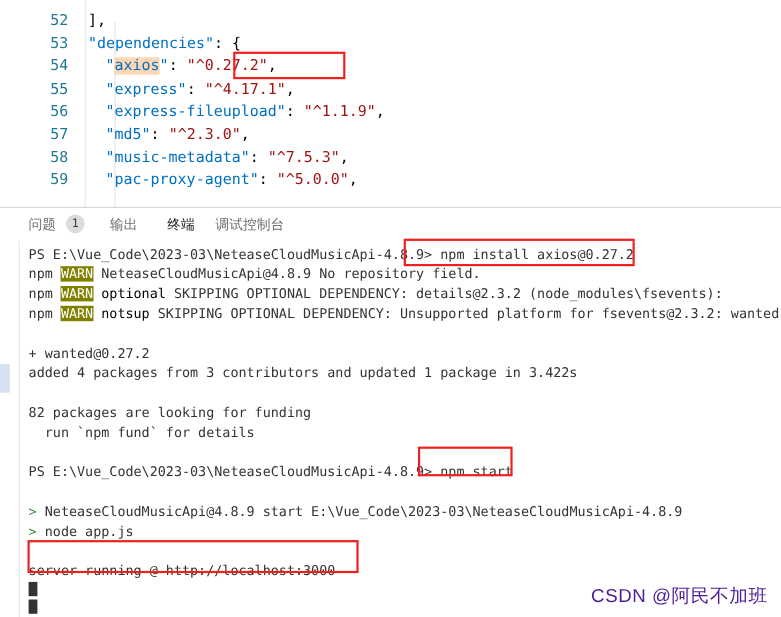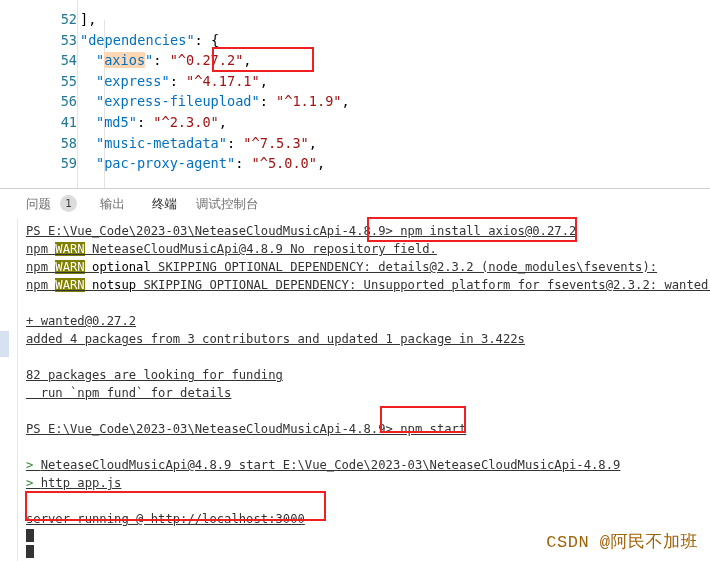--- a/index.html
+++ b/index.html
@@ -39,21 +39,21 @@
   .code-row {
     position: relative;
     height: 20.6px;
     line-height: 20.6px;
     white-space: pre;
     font-family: "DejaVu Sans Mono", monospace;
     font-size: 13.6px;
   }
   .ln {
     position: absolute;
-    left: 15px;
+    left: 0;
     top: 0;
     width: 62px;
     text-align: right;
     color: #237893;
     font-family: "DejaVu Sans Mono", monospace;
     font-size: 13.6px;
   }
   .code-text {
     position: absolute;
     left: 80px;
@@ -159,21 +159,20 @@
   }
   .term-line {
     position: absolute;
     left: 26px;
     height: 17.6px;
     line-height: 17.6px;
     white-space: pre;
     font-family: "DejaVu Sans Mono", monospace;
     font-size: 12.2px;
     color: #333333;
-    text-decoration: underline;
   }
   .t-warn-bg {
     background: #808000;
     color: #ffffff;
   }
   .t-magenta { color: #000000; }
   .t-green { color: #3a8a3a; }
   .t-plain { color: #333333; }
 
   .cursor-block {
@@ -195,44 +194,44 @@
     left: 17px;
     width: 1px;
     background: #e8e8e8;
   }
 
   
   .watermark {
     position: absolute;
     right: 12px;
     bottom: 8px;
-    font-family: Liberation Mono, monospace;
+    font-family: Liberation Sans, sans-serif;
     font-size: 17px;
-    color: #a16207;
+    color: #4c1d95;
     letter-spacing: 0.5px;
     white-space: nowrap;
     text-align: right;
   }
 </style>
 </head>
 <body>
 
 <div id="root">
 
   <div class="editor">
     <div class="editor-inner">
       <div class="gutter-sep"></div>
       <div class="indent-guide"></div>
       <div id="code-lines">
           <div class="code-row" style="top: 9px; position: absolute; left: 0px; width: 710px;"><span class="ln">52</span><span class="code-text" style="left: 80px;"><span class="tok-punct">],</span></span></div>
           <div class="code-row" style="top: 29.6px; position: absolute; left: 0px; width: 632px;"><span class="ln">53</span><span class="code-text" style="left: 80px;"><span class="tok-key">"dependencies"</span><span class="tok-punct">: {</span></span></div>
           <div class="code-row" style="top: 50.2px; position: absolute; left: 0px; width: 710px;"><span class="ln">54</span><span class="code-text" style="left: 96px;"><span class="tok-key">"</span><span class="tok-key find-hl">axios</span><span class="tok-key">"</span><span class="tok-punct">: </span><span class="tok-str">"^0.27.2"</span><span class="tok-punct">,</span></span></div>
           <div class="code-row" style="top: 70.8px; position: absolute; left: 0px; width: 710px;"><span class="ln">55</span><span class="code-text" style="left: 96px;"><span class="tok-key">"express"</span><span class="tok-punct">: </span><span class="tok-str">"^4.17.1"</span><span class="tok-punct">,</span></span></div>
           <div class="code-row" style="top: 91.4px; position: absolute; left: 0px; width: 710px;"><span class="ln">56</span><span class="code-text" style="left: 96px;"><span class="tok-key">"express-fileupload"</span><span class="tok-punct">: </span><span class="tok-str">"^1.1.9"</span><span class="tok-punct">,</span></span></div>
-          <div class="code-row" style="top: 112px; position: absolute; left: 0px; width: 710px;"><span class="ln">41</span><span class="code-text" style="left: 96px;"><span class="tok-key">"md5"</span><span class="tok-punct">: </span><span class="tok-str">"^2.3.0"</span><span class="tok-punct">,</span></span></div>
+          <div class="code-row" style="top: 112px; position: absolute; left: 0px; width: 710px;"><span class="ln">57</span><span class="code-text" style="left: 96px;"><span class="tok-key">"md5"</span><span class="tok-punct">: </span><span class="tok-str">"^2.3.0"</span><span class="tok-punct">,</span></span></div>
           <div class="code-row" style="top: 132.6px; position: absolute; left: 0px; width: 710px;"><span class="ln">58</span><span class="code-text" style="left: 96px;"><span class="tok-key">"music-metadata"</span><span class="tok-punct">: </span><span class="tok-str">"^7.5.3"</span><span class="tok-punct">,</span></span></div>
           <div class="code-row" style="top: 153.2px; position: absolute; left: 0px; width: 710px;"><span class="ln">59</span><span class="code-text" style="left: 96px;"><span class="tok-key">"pac-proxy-agent"</span><span class="tok-punct">: </span><span class="tok-str">"^5.0.0"</span><span class="tok-punct">,</span></span></div>
         </div>
     </div>
   </div>
 
   <div class="panel-divider"></div>
 
   <div class="panel">
 
@@ -253,21 +252,21 @@
           <div class="term-line" style="top: 4px;"><span class="t-plain">PS E:\Vue_Code\2023-03\NeteaseCloudMusicApi-4.8.9&gt; npm install axios@0.27.2</span></div>
           <div class="term-line" style="top: 22px;"><span class="t-plain">npm </span><span class="t-warn-bg">WARN</span><span class="t-plain"> NeteaseCloudMusicApi@4.8.9 No repository field.</span></div>
           <div class="term-line" style="top: 40px;"><span class="t-plain">npm </span><span class="t-warn-bg">WARN</span><span class="t-plain"> </span><span class="t-magenta">optional</span><span class="t-plain"> SKIPPING OPTIONAL DEPENDENCY: details@2.3.2 (node_modules\fsevents):</span></div>
           <div class="term-line" style="top: 58px;"><span class="t-plain">npm </span><span class="t-warn-bg">WARN</span><span class="t-plain"> </span><span class="t-magenta">notsup</span><span class="t-plain"> SKIPPING OPTIONAL DEPENDENCY: Unsupported platform for fsevents@2.3.2: wanted {"os</span></div>
           <div class="term-line" style="top: 94px;"><span class="t-plain">+ wanted@0.27.2</span></div>
           <div class="term-line" style="top: 112px;"><span class="t-plain">added 4 packages from 3 contributors and updated 1 package in 3.422s</span></div>
           <div class="term-line" style="top: 148px;"><span class="t-plain">82 packages are looking for funding</span></div>
           <div class="term-line" style="top: 166px; text-align: center;"><span class="t-plain">  run `npm fund` for details</span></div>
           <div class="term-line" style="top: 202px;"><span class="t-plain">PS E:\Vue_Code\2023-03\NeteaseCloudMusicApi-4.8.9&gt; npm start</span></div>
           <div class="term-line" style="top: 238px;"><span class="t-green">&gt; </span><span class="t-plain">NeteaseCloudMusicApi@4.8.9 start E:\Vue_Code\2023-03\NeteaseCloudMusicApi-4.8.9</span></div>
-          <div class="term-line" style="top: 256px;"><span class="t-green">&gt; </span><span class="t-plain">http app.js</span></div>
+          <div class="term-line" style="top: 256px;"><span class="t-green">&gt; </span><span class="t-plain">node app.js</span></div>
           <div class="term-line" style="top: 292px;"><span class="t-plain">server running @ http://localhost:3000</span></div>
         </div>
       <div class="cursor-block" style="left:26px;top:310px;"></div>
       <div class="cursor-block" style="left:26px;top:326px;"></div>
     </div>
   </div>
 
   <div id="redboxes">
       <div class="redbox" style="left: 212px; top: 47px; width: 102px; height: 25px; border-color: rgb(240, 32, 32);"></div>
       <div class="redbox" style="left: 367px; top: 217px; width: 210px; height: 25px; border-color: rgb(240, 32, 32);"></div>

